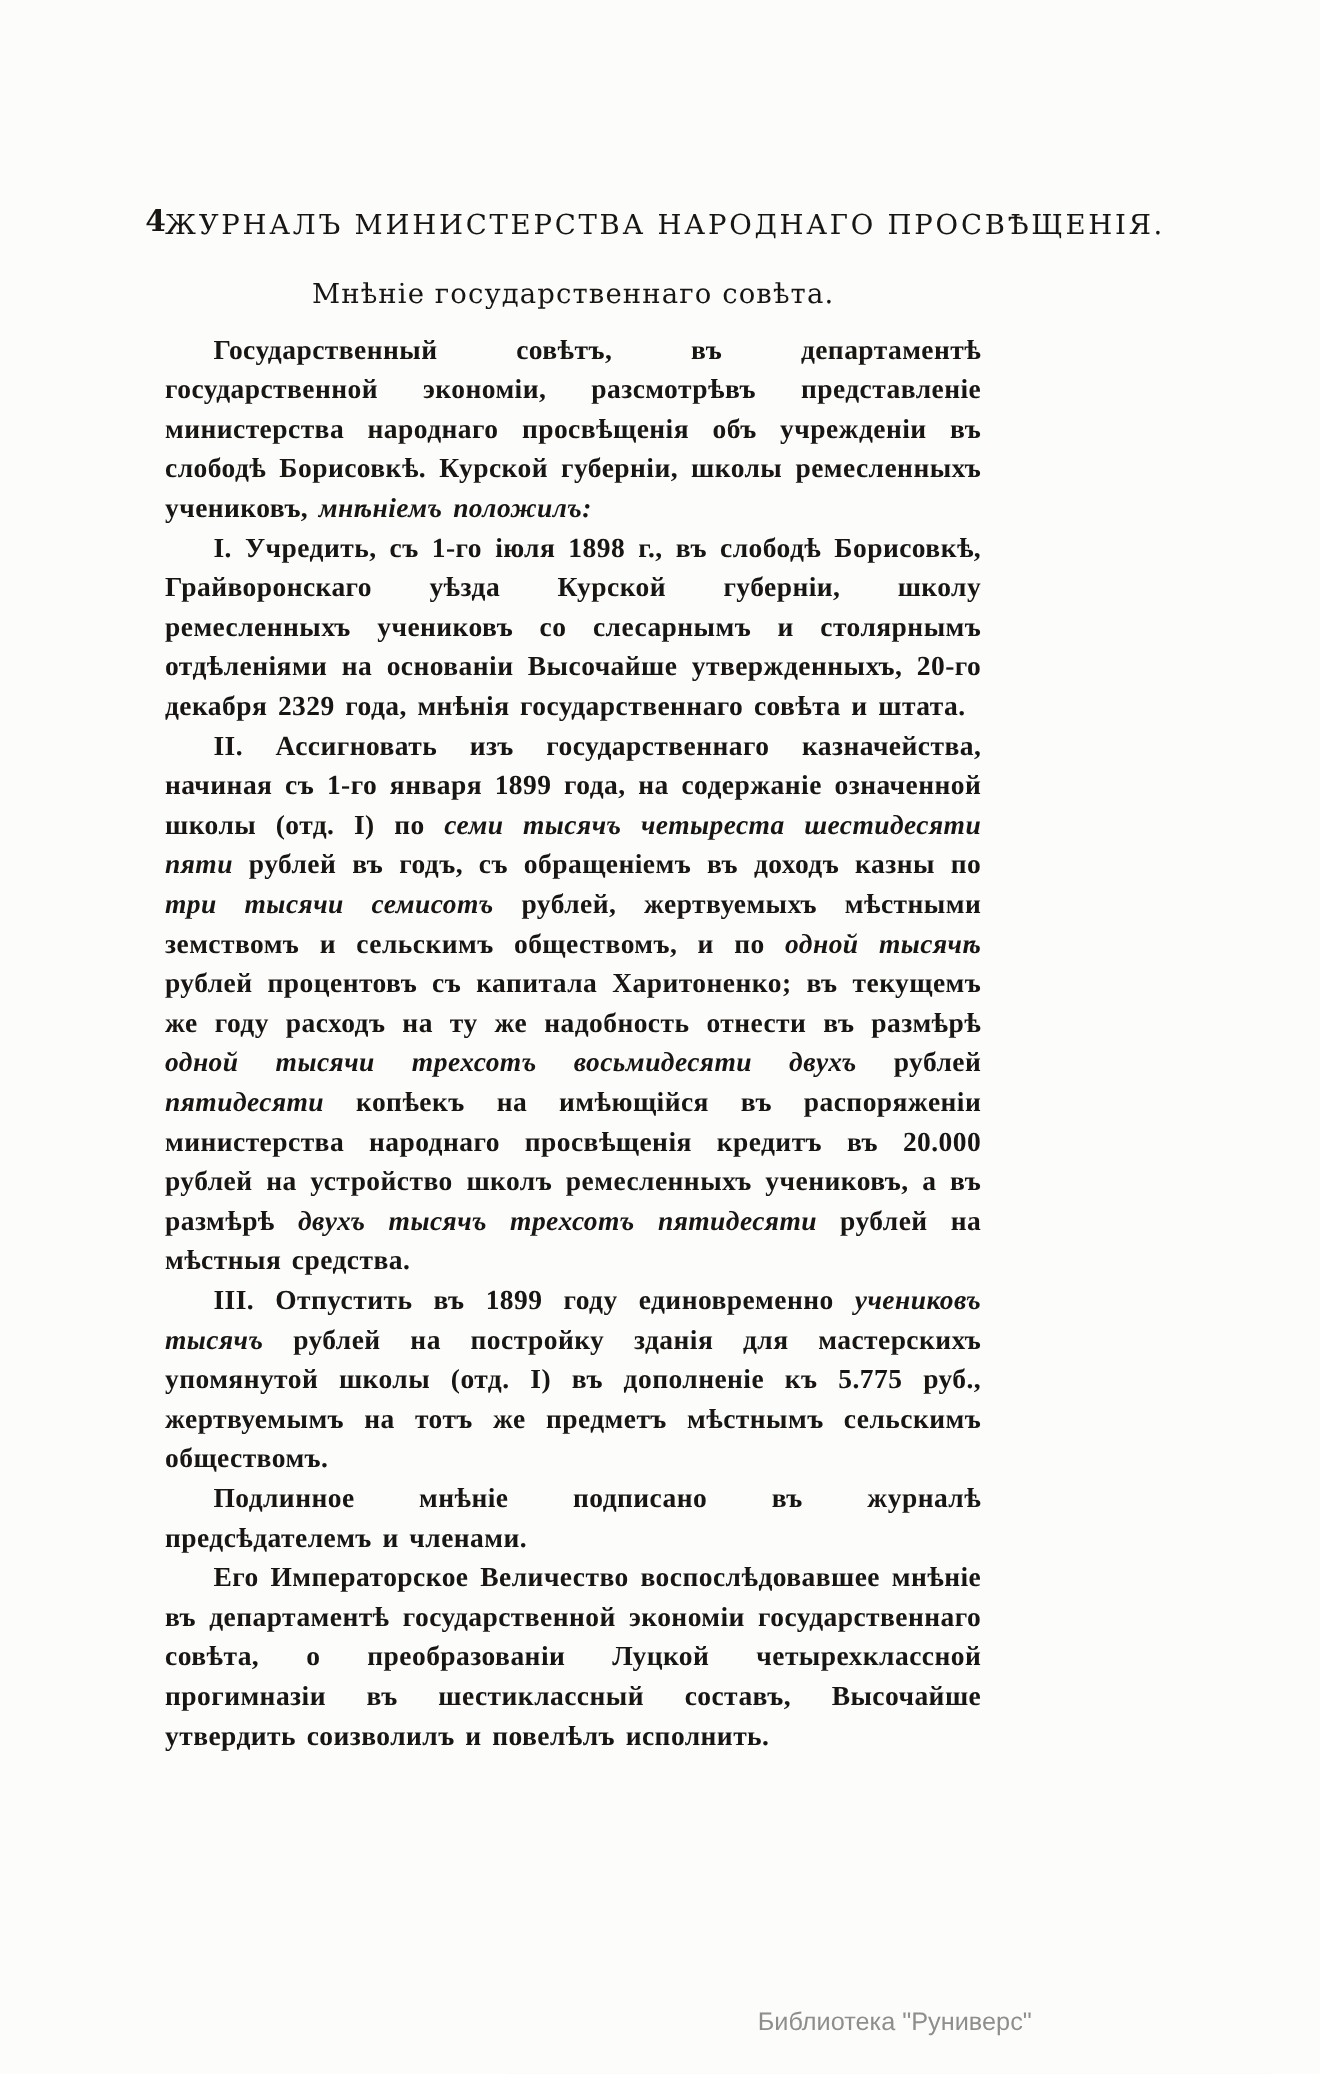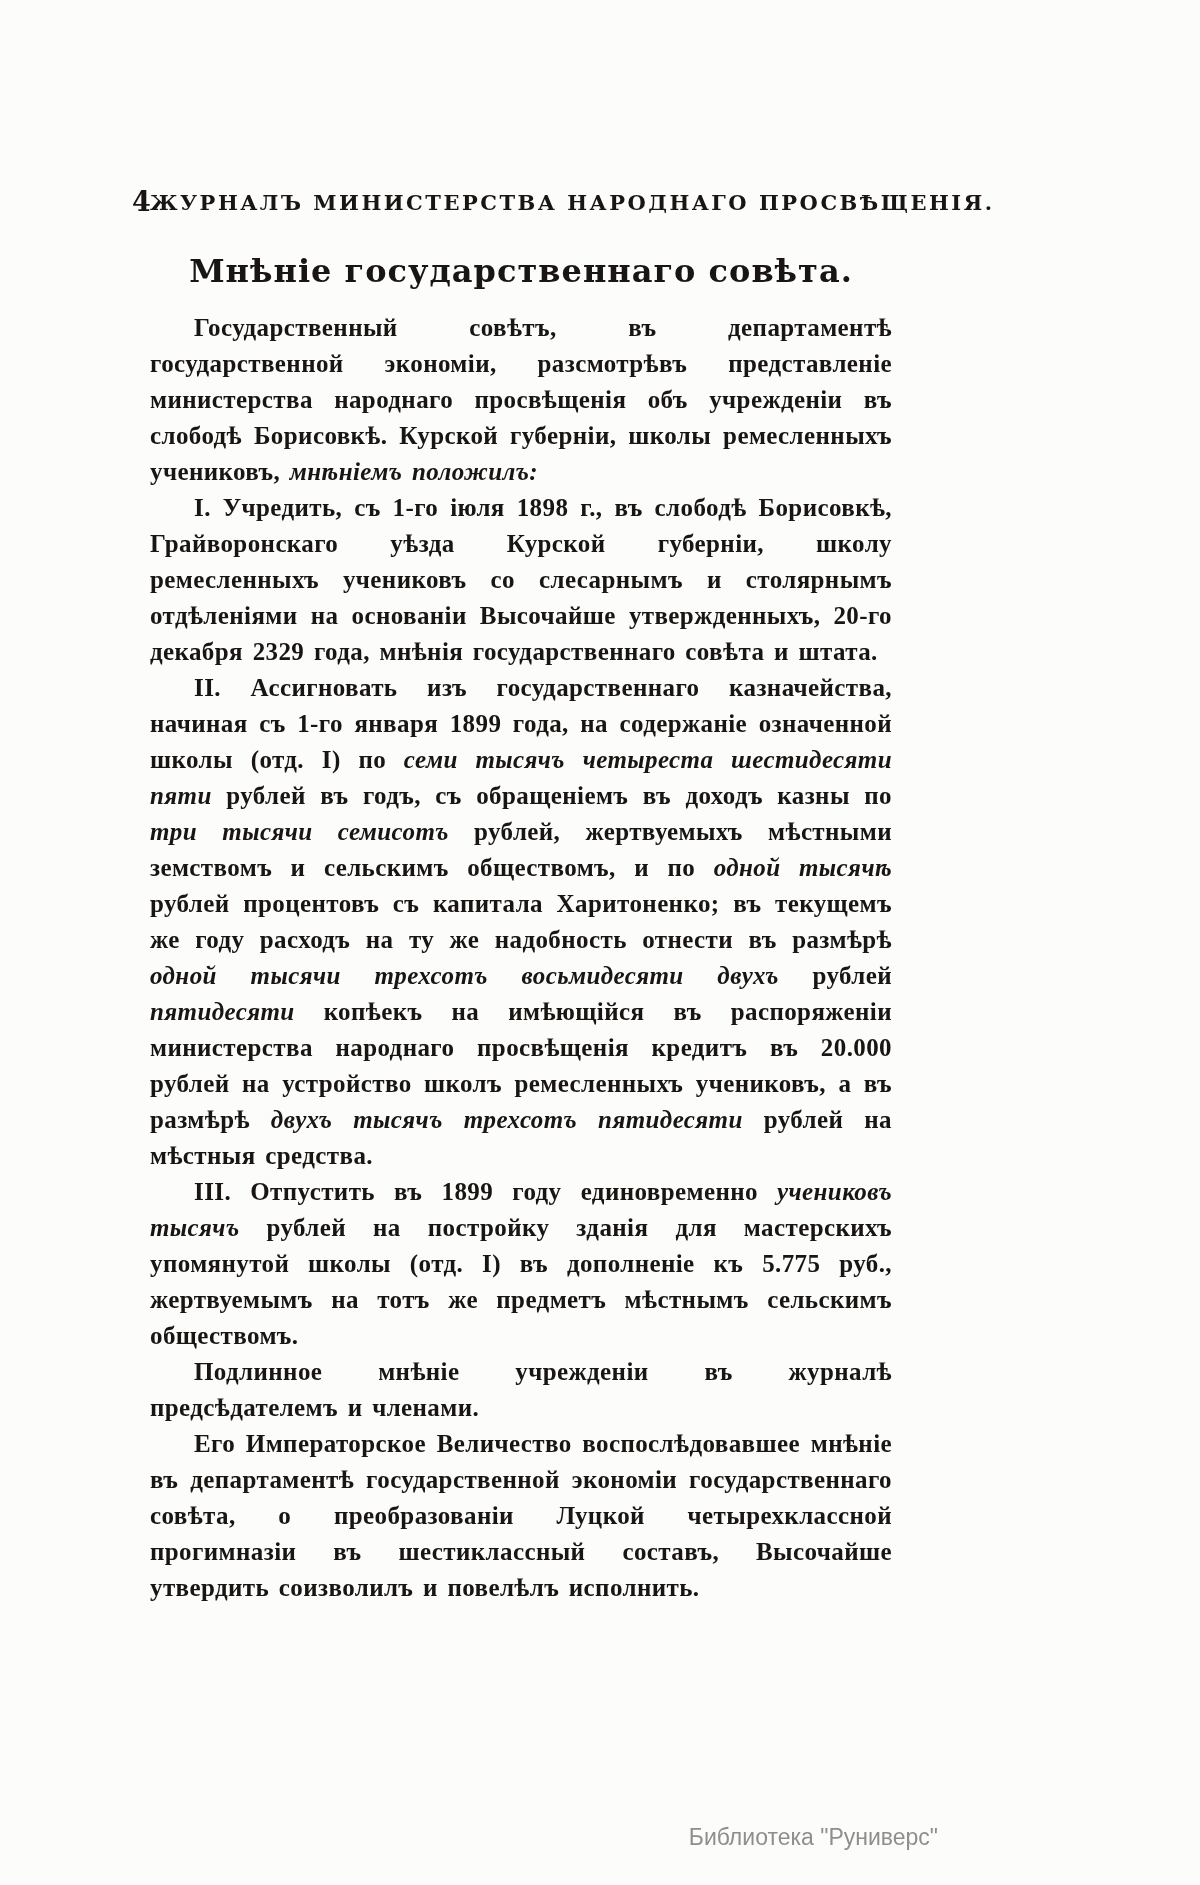--- a/index.html
+++ b/index.html
@@ -20,28 +20,28 @@
     left:150px; top:186px;
     width:742px;
   }
   .header-row { position:relative; height:36px; }
   .page-num {
     position:absolute; left:-18px; top:0;
     font-size:27px; font-weight:bold;
   }
   .running-header {
     display:block; 
-    font-size:21px; font-weight:bold;
+    font-size:25px; font-weight:normal;
     letter-spacing:2.5px;
     padding-top:4px;
     white-space:nowrap;
   }
   .section-heading {
     text-align:center;
-    font-size:32px; font-weight:bold;
+    font-size:25px; font-weight:normal;
     letter-spacing:1px;
     margin:30px 0 20px 0;
   }
   .para {
     font-size:25px;
     line-height:36px;
     font-weight:bold;
     text-align:justify;
     text-indent:44px;
     margin:0;
@@ -69,19 +69,19 @@
       <span class="page-num">4</span>
       <span class="running-header">ЖУРНАЛЪ МИНИСТЕРСТВА НАРОДНАГО ПРОСВѢЩЕНІЯ.</span>
     </header>
 
     <h2 class="section-heading">Мнѣніе государственнаго совѣта.</h2>
 
     <p class="para"><span>Государственный совѣтъ, въ департаментѣ государственной экономіи, разсмотрѣвъ представленіе министерства народнаго просвѣщенія объ учрежденіи въ слободѣ Борисовкѣ. Курской губерніи, школы ремесленныхъ учениковъ, </span><span class="em">мнѣніемъ положилъ:</span></p>
     <p class="para"><span>I. Учредить, съ 1-го іюля 1898 г., въ слободѣ Борисовкѣ, Грайворонскаго уѣзда Курской губерніи, школу ремесленныхъ учениковъ со слесарнымъ и столярнымъ отдѣленіями на основаніи Высочайше утвержденныхъ, 20-го декабря 2329 года, мнѣнія государственнаго совѣта и штата.</span></p>
     <p class="para"><span>II. Ассигновать изъ государственнаго казначейства, начиная съ 1-го января 1899 года, на содержаніе означенной школы (отд. I) по </span><span class="em">семи тысячъ четыреста шестидесяти пяти</span><span> рублей въ годъ, съ обращеніемъ въ доходъ казны по </span><span class="em">три тысячи семисотъ</span><span> рублей, жертвуемыхъ мѣстными земствомъ и сельскимъ обществомъ, и по </span><span class="em">одной тысячѣ</span><span> рублей процентовъ съ капитала Харитоненко; въ текущемъ же году расходъ на ту же надобность отнести въ размѣрѣ </span><span class="em">одной тысячи трехсотъ восьмидесяти двухъ</span><span> рублей </span><span class="em">пятидесяти</span><span> копѣекъ на имѣющійся въ распоряженіи министерства народнаго просвѣщенія кредитъ въ 20.000 рублей на устройство школъ ремесленныхъ учениковъ, а въ размѣрѣ </span><span class="em">двухъ тысячъ трехсотъ пятидесяти</span><span> рублей на мѣстныя средства.</span></p>
     <p class="para"><span>III. Отпустить въ 1899 году единовременно </span><span class="em">учениковъ тысячъ</span><span> рублей на постройку зданія для мастерскихъ упомянутой школы (отд. I) въ дополненіе къ 5.775 руб., жертвуемымъ на тотъ же предметъ мѣстнымъ сельскимъ обществомъ.</span></p>
-    <p class="para"><span>Подлинное мнѣніе учрежденіи въ журналѣ предсѣдателемъ и членами.</span></p>
+    <p class="para"><span>Подлинное мнѣніе подписано въ журналѣ предсѣдателемъ и членами.</span></p>
     <p class="para"><span>Его Императорское Величество воспослѣдовавшее мнѣніе въ департаментѣ государственной экономіи государственнаго совѣта, о преобразованіи Луцкой четырехклассной прогимназіи въ шестиклассный составъ, Высочайше утвердить соизволилъ и повелѣлъ исполнить.</span></p>
 
   </div>
 
   <div class="watermark">Библиотека "Руниверс"</div>
 </div>
 
 </body></html>

